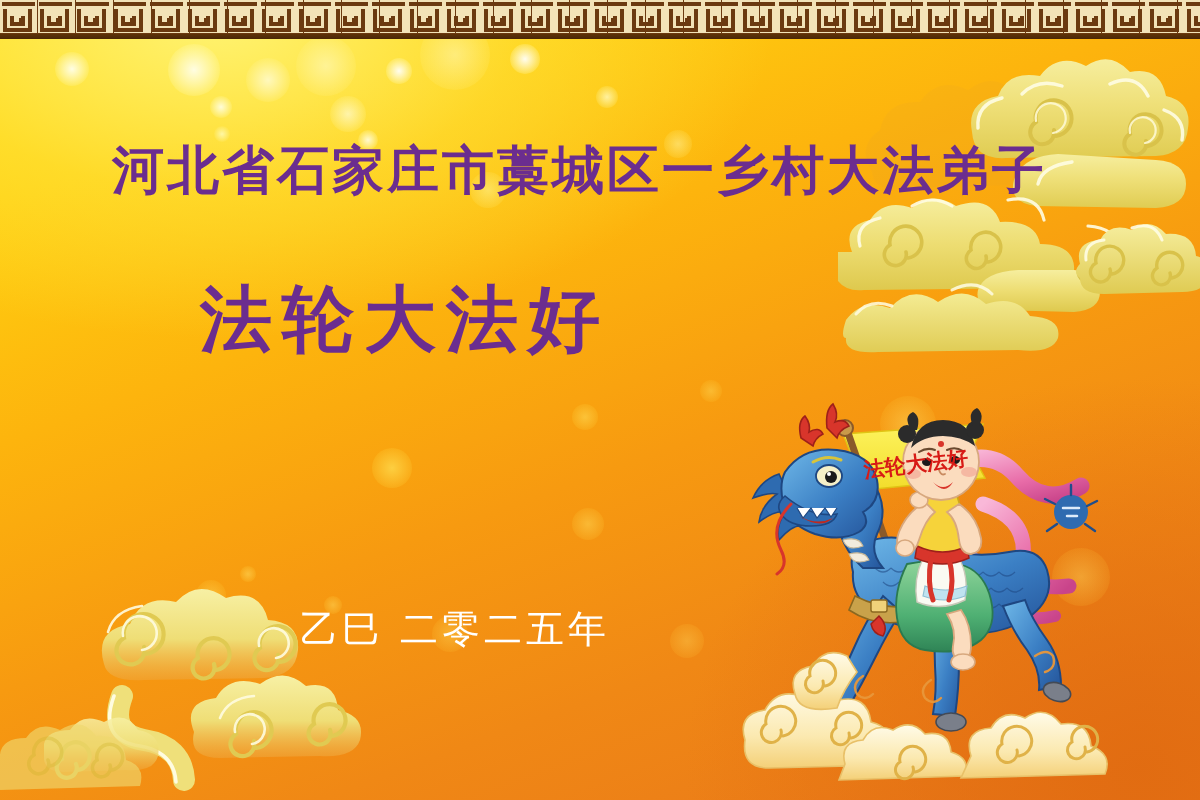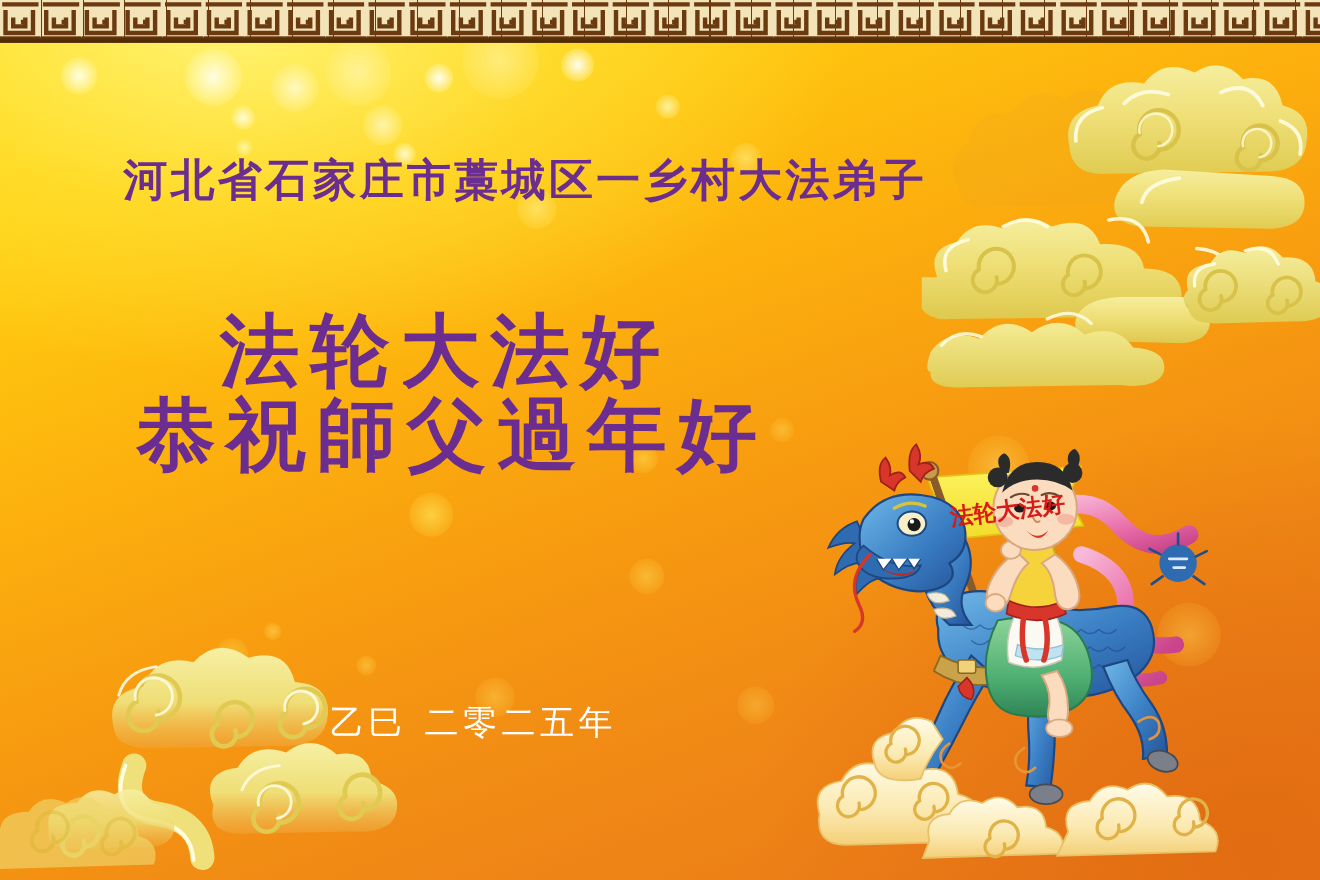--- a/index.html
+++ b/index.html
@@ -34,34 +34,34 @@
     position:absolute;left:0;top:34px;width:1200px;height:5px;
     background:linear-gradient(#5E3208,#4A2706);z-index:41;
   }
   
   .bokeh{position:absolute;border-radius:50%;pointer-events:none;}
   
   .cloud{position:absolute;pointer-events:none;}
   
   #headline{
     position:absolute;left:112px;top:136px;z-index:30;
-    font-size:40px;font-weight:bold;color:#6B2D8F;
+    font-size:52px;font-weight:bold;color:#6B2D8F;
     letter-spacing:3px;white-space:nowrap;
     font-family:"DejaVu Sans","Liberation Sans",sans-serif;
   }
   .greet{
     position:absolute;z-index:30;color:#6B2D8F;
     font-weight:bold;white-space:nowrap;
     font-family:"DejaVu Sans","Liberation Sans",sans-serif;
   }
   #greet1{left:200px;top:272px;font-size:72px;letter-spacing:10px;}
   #greet2{left:124px;top:348px;font-size:72px;letter-spacing:10px;}
   #datetext{
-    position:absolute;left:300px;top:636px;z-index:30;
-    font-size:31px;color:#FFFFFF;letter-spacing:4px;white-space:nowrap;
+    position:absolute;left:300px;top:604px;z-index:30;
+    font-size:38px;color:#FFFFFF;letter-spacing:4px;white-space:nowrap;
     font-family:"DejaVu Sans","Liberation Sans",sans-serif;
   }
   #datetext .gap{display:inline-block;width:16px;}
   
   #illustration{position:absolute;left:735px;top:400px;width:420px;height:400px;z-index:25;}
   #banner-text{
     position:absolute;left:852px;top:436px;width:128px;height:56px;z-index:28;
     color:#D81B16;font-size:21px;font-weight:bold;
     letter-spacing:0px;white-space:nowrap;
     transform:rotate(-7deg);
@@ -422,21 +422,20 @@
         <path d="M352 352 a13 13 0 1 0-15-10 a9 9 0 1 0 13 5"></path>
         <path d="M90 286 a13 13 0 1 0-15-10 a9 9 0 1 0 13 5"></path>
       </g>
     </g>
   </svg>
 
   <div id="banner-text">法轮大法好</div>
 
   <div id="headline">河北省石家庄市藁城区一乡村大法弟子</div>
   <div class="greet" id="greet1">法轮大法好</div>
-  <div class="greet" id="greet2">恭祝師父過年好</div>
   <div id="datetext">
     <span>乙巳</span><span class="gap"></span><span>二零二五年</span>
   </div>
 
   <div class="border-top">
     <div class="meander"></div>
     <div class="glyphs" id="meander-glyphs">
         <svg width="37" height="38" viewBox="0 0 37 38">
           <g fill="none" stroke="#6B3A10" stroke-width="4">
             <path d="M2 4 H35"></path>

